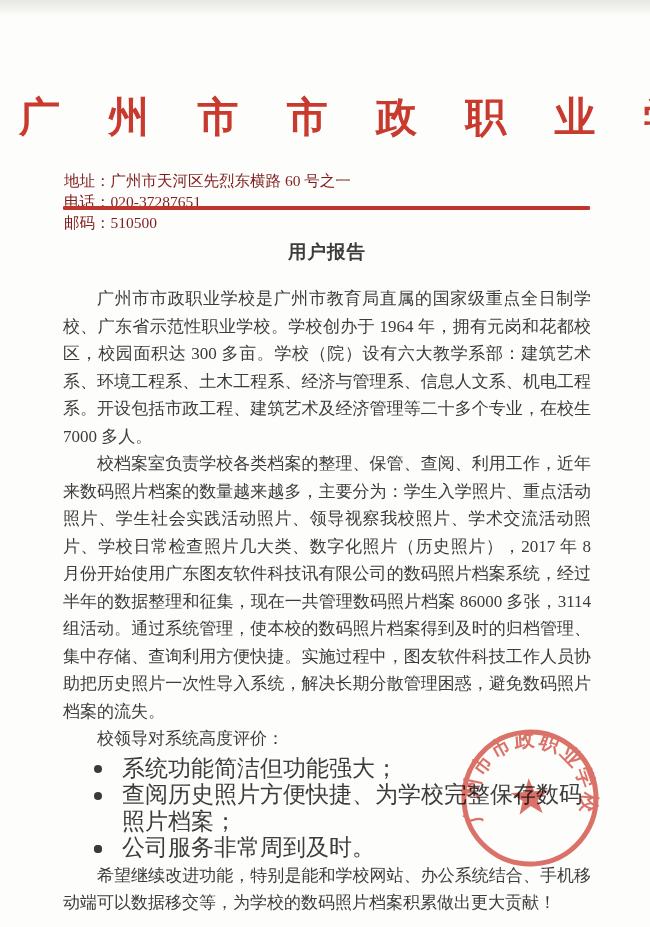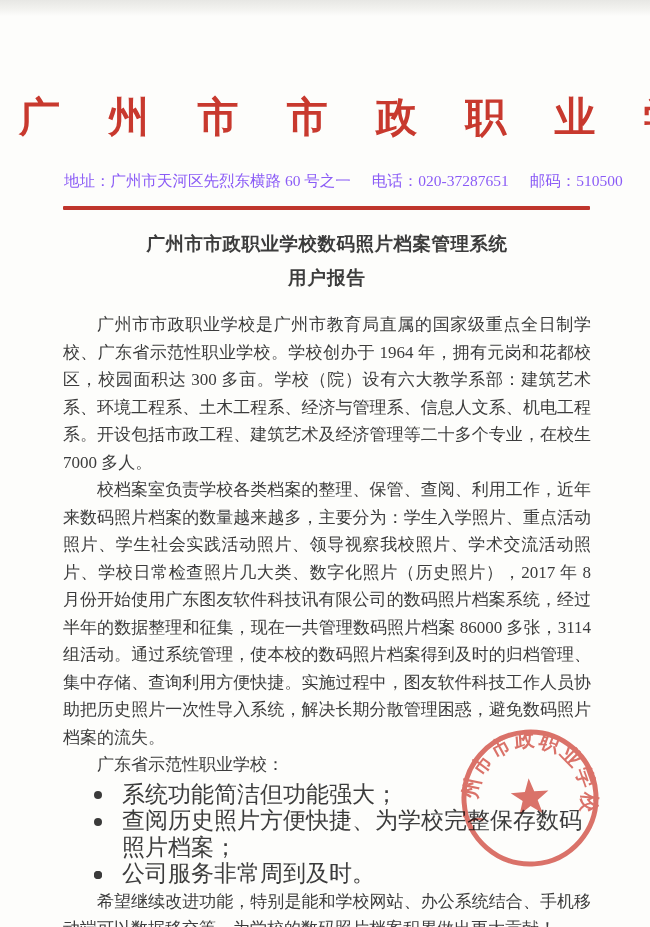--- a/index.html
+++ b/index.html
@@ -20,21 +20,21 @@
   .school-name{
     position:absolute;top:90px;left:0;width:650px;
     text-align:center;
     font-size:41px;font-weight:bold;color:#c8392e;
     letter-spacing:19px;text-indent:19px;
     white-space:nowrap;
   }
   .address-row{
     position:absolute;top:171px;left:64px;width:530px;
     display:flex;column-gap:21px;white-space:nowrap;
-    font-size:15.5px;color:#8b5cf6;font-weight:500;
+    font-size:15.5px;color:#7f1d1d;font-weight:500;flex-direction:column;
   }
   .red-rule{
     position:absolute;top:206px;left:63px;width:527px;height:4px;
     background:#bf352c;border-radius:1px;
   }
   
   .doc-body{
     position:absolute;top:231px;left:63px;width:528px;
     color:#3c3c3c;
   }
@@ -84,29 +84,28 @@
   <div class="address-row">
     <span>地址：广州市天河区先烈东横路 60 号之一</span>
     <span>电话：020-37287651</span>
     <span>邮码：510500</span>
   </div>
 
   <div class="red-rule"></div>
 
   <div class="doc-body">
 
-    <h1 class="doc-title">广州市市政职业学校数码照片档案管理系统</h1>
 
     <h2 class="doc-subtitle">用户报告</h2>
 
     <p class="para first">广州市市政职业学校是广州市教育局直属的国家级重点全日制学校、广东省示范性职业学校。学校创办于 1964 年，拥有元岗和花都校区，校园面积达 300 多亩。学校（院）设有六大教学系部：建筑艺术系、环境工程系、土木工程系、经济与管理系、信息人文系、机电工程系。开设包括市政工程、建筑艺术及经济管理等二十多个专业，在校生 7000 多人。</p>
 
     <p class="para">校档案室负责学校各类档案的整理、保管、查阅、利用工作，近年来数码照片档案的数量越来越多，主要分为：学生入学照片、重点活动照片、学生社会实践活动照片、领导视察我校照片、学术交流活动照片、学校日常检查照片几大类、数字化照片（历史照片），2017 年 8 月份开始使用广东图友软件科技讯有限公司的数码照片档案系统，经过半年的数据整理和征集，现在一共管理数码照片档案 86000 多张，3114 组活动。通过系统管理，使本校的数码照片档案得到及时的归档管理、集中存储、查询利用方便快捷。实施过程中，图友软件科技工作人员协助把历史照片一次性导入系统，解决长期分散管理困惑，避免数码照片档案的流失。</p>
 
-    <p class="eval-intro">广东省示范性职业学校：</p>
+    <p class="eval-intro">校领导对系统高度评价：</p>
 
     <ul class="bullets">
       <li>
         <span class="dot"></span>
         <span>系统功能简洁但功能强大；</span>
       </li>
       <li>
         <span class="dot"></span>
         <span>查阅历史照片方便快捷、为学校完整保存数码照片档案；</span>
       </li>

